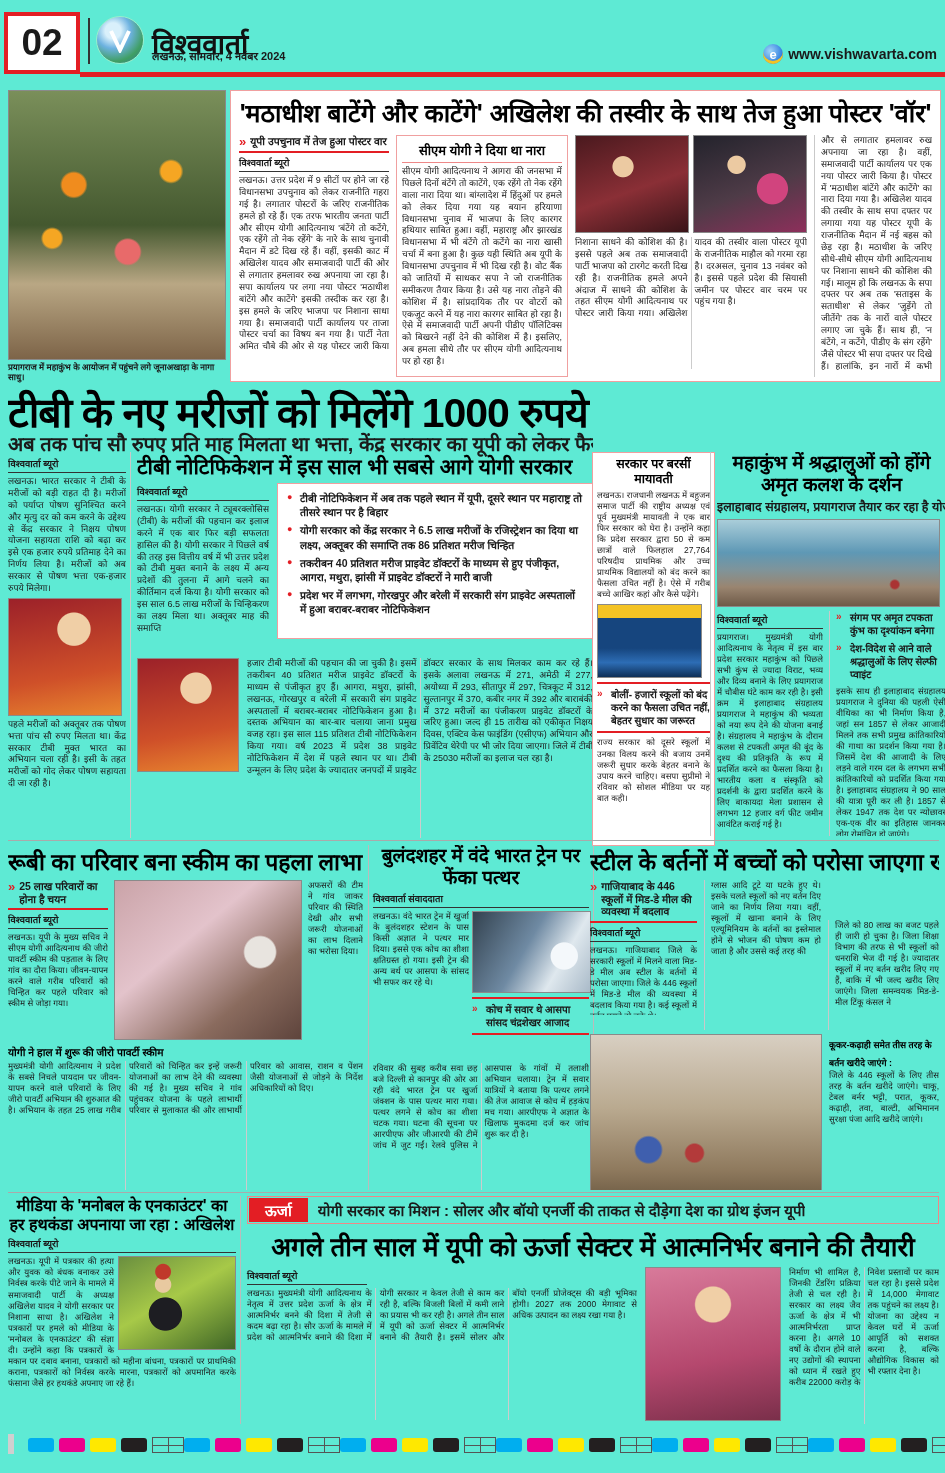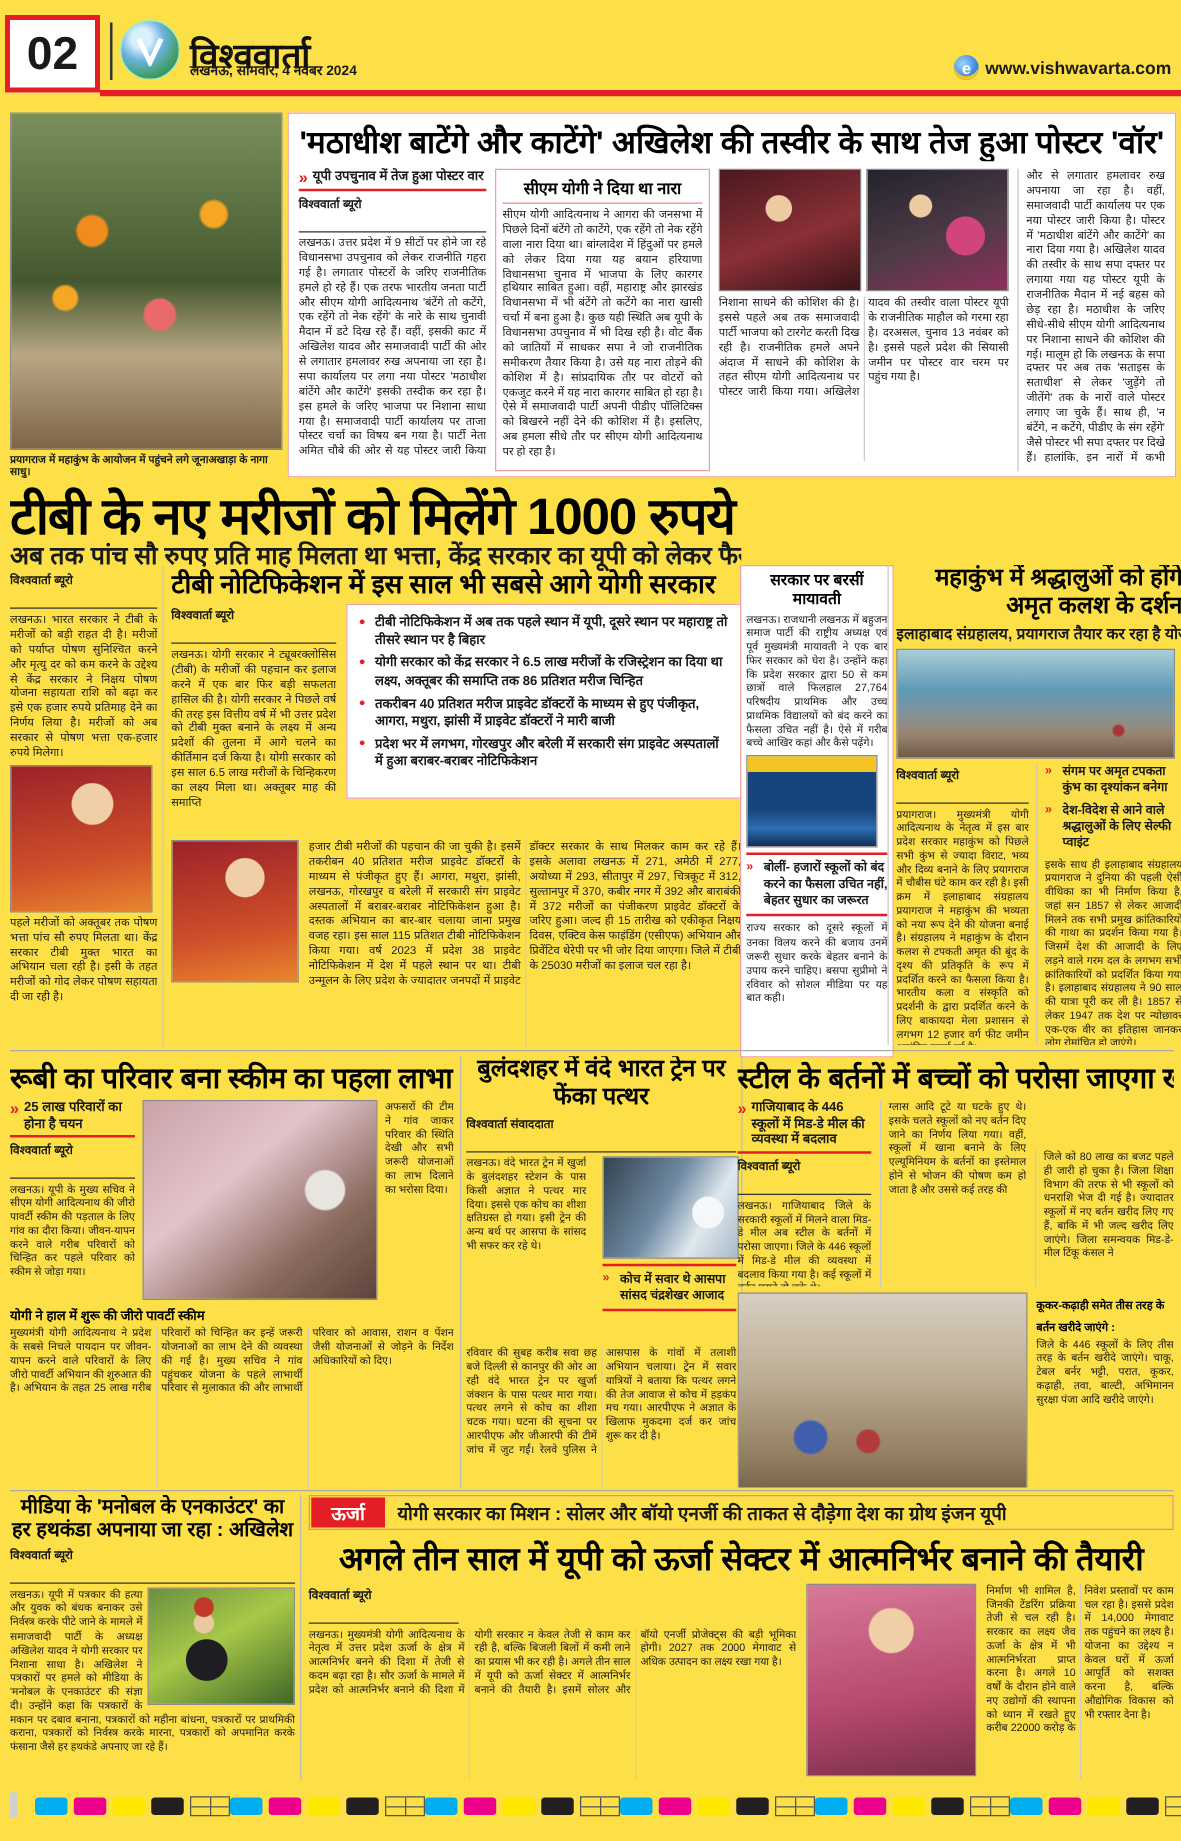--- a/index.html
+++ b/index.html
@@ -1,24 +1,24 @@
 <!DOCTYPE html>
 <html><head>
 <meta charset="utf-8">
 <style>
   html,body{margin:0;padding:0;background:#e9e9e6;}
-  #page{position:relative;width:945px;height:1473px;background:#fde047;margin:0 auto;
+  #page{position:relative;width:945px;height:1473px;background:#5eead4;margin:0 auto;
         font-family:"Liberation Sans",sans-serif;color:#1a1a1a;overflow:hidden;}
   .abs{position:absolute;}
   .nw{white-space:nowrap;overflow:hidden;}
   .just{text-align:justify;}
   .body-txt{font-size:9px;line-height:1.32;}
   .body-sm{font-size:8.5px;line-height:1.3;}
   .hl{font-weight:800;color:#000;}
-  .byline{font-weight:700;font-size:9.5px;border-bottom:1.5px solid #333;padding-bottom:16px;margin:2px 0 3px;}
+  .byline{font-weight:700;font-size:9.5px;border-bottom:1.5px solid #333;padding-bottom:2px;margin:2px 0 3px;}
   .kicker{display:flex;gap:4px;align-items:flex-start;border-bottom:2px solid #e31e24;padding-bottom:3px;margin-bottom:3px;}
   .kick-arrow{color:#e31e24;font-weight:800;font-size:13px;line-height:1;}
   .kick-txt{font-weight:700;font-size:10.5px;line-height:1.2;}
   .photo{border:1px solid #8a8a8a;position:relative;overflow:hidden;}
   .cap{font-size:8.5px;font-weight:700;line-height:1.2;margin-top:2px;}
   .pinkbox{border:1.5px solid #f0a0a0;background:#fff;}
   .colrule{border-left:1px solid #c9c9c9;padding-left:6px;}
   .bullet-item{font-size:10.5px;font-weight:700;line-height:1.35;margin-bottom:4px;padding-left:13px;position:relative;}
   .bullet-item::before{content:"●";color:#e31e24;position:absolute;left:0;top:0;font-size:9px;}
   .arrow-item{font-size:10px;font-weight:700;line-height:1.3;margin-bottom:5px;padding-left:14px;position:relative;}
@@ -154,21 +154,21 @@
     <div class="hl" style="font-size:12.5px;text-align:center;line-height:1.2;margin-bottom:3px;">सरकार पर बरसीं मायावती</div>
     <div class="body-sm just">लखनऊ। राजधानी लखनऊ में बहुजन समाज पार्टी की राष्ट्रीय अध्यक्ष एवं पूर्व मुख्यमंत्री मायावती ने एक बार फिर सरकार को घेरा है। उन्होंने कहा कि प्रदेश सरकार द्वारा 50 से कम छात्रों वाले फिलहाल 27,764 परिषदीय प्राथमिक और उच्च प्राथमिक विद्यालयों को बंद करने का फैसला उचित नहीं है। ऐसे में गरीब बच्चे आखिर कहां और कैसे पढ़ेंगे।</div>
     <div class="photo ph-maya" style="width:103px;height:72px;margin:4px 0;"></div>
     <div class="pull">
       <div class="arrow-item" style="margin:0;">बोलीं- हजारों स्कूलों को बंद करने का फैसला उचित नहीं, बेहतर सुधार का जरूरत</div>
     </div>
     <div class="body-sm just">राज्य सरकार को दूसरे स्कूलों में उनका विलय करने की बजाय उनमें जरूरी सुधार करके बेहतर बनाने के उपाय करने चाहिए। बसपा सुप्रीमो ने रविवार को सोशल मीडिया पर यह बात कही।</div>
   </div>
 
   <div class="abs colrule" style="left:710px;top:452px;width:229px;height:384px;overflow:hidden;">
-    <div class="hl" style="font-size:19px;text-align:right;line-height:1.15;">महाकुंभ में श्रद्धालुओं को होंगे अमृत कलश के दर्शन</div>
+    <div class="hl" style="font-size:19px;text-align:center;line-height:1.15;">महाकुंभ में श्रद्धालुओं को होंगे अमृत कलश के दर्शन</div>
     <div class="nw" style="font-size:12.5px;font-weight:700;text-align:center;margin:2px 0 4px;">इलाहाबाद संग्रहालय, प्रयागराज तैयार कर रहा है योजना</div>
     <div class="photo ph-kumbh" style="width:221px;height:86px;"></div>
     <div style="display:flex;gap:6px;margin-top:4px;">
       <div style="width:106px;flex:none;">
         <div class="byline">विश्ववार्ता ब्यूरो</div>
         <div class="body-sm just" style="height:215px;overflow:hidden;">प्रयागराज। मुख्यमंत्री योगी आदित्यनाथ के नेतृत्व में इस बार प्रदेश सरकार महाकुंभ को पिछले सभी कुंभ से ज्यादा विराट, भव्य और दिव्य बनाने के लिए प्रयागराज में चौबीस घंटे काम कर रही है। इसी क्रम में इलाहाबाद संग्रहालय प्रयागराज ने महाकुंभ की भव्यता को नया रूप देने की योजना बनाई है। संग्रहालय ने महाकुंभ के दौरान कलश से टपकती अमृत की बूंद के दृश्य की प्रतिकृति के रूप में प्रदर्शित करने का फैसला किया है। भारतीय कला व संस्कृति को प्रदर्शनी के द्वारा प्रदर्शित करने के लिए बाकायदा मेला प्रशासन से लगभग 12 हजार वर्ग फीट जमीन आवंटित कराई गई है।</div>
       </div>
       <div class="colrule" style="flex:1;">
         <div>
             <div class="arrow-item">संगम पर अमृत टपकता कुंभ का दृश्यांकन बनेगा</div>
@@ -195,21 +195,21 @@
       <div class="photo ph-ruby" style="width:186px;height:158px;flex:none;"></div>
       <div class="body-sm just" style="flex:1;overflow:hidden;">अफसरों की टीम ने गांव जाकर परिवार की स्थिति देखी और सभी जरूरी योजनाओं का लाभ दिलाने का भरोसा दिया।</div>
     </div>
     <div class="hl" style="font-size:10.5px;margin:3px 0 2px;">योगी ने हाल में शुरू की जीरो पावर्टी स्कीम</div>
     <div class="body-sm just cols3" style="height:138px;overflow:hidden;">मुख्यमंत्री योगी आदित्यनाथ ने प्रदेश के सबसे निचले पायदान पर जीवन-यापन करने वाले परिवारों के लिए जीरो पावर्टी अभियान की शुरुआत की है। अभियान के तहत 25 लाख गरीब परिवारों को चिन्हित कर इन्हें जरूरी योजनाओं का लाभ देने की व्यवस्था की गई है। मुख्य सचिव ने गांव पहुंचकर योजना के पहले लाभार्थी परिवार से मुलाकात की और लाभार्थी परिवार को आवास, राशन व पेंशन जैसी योजनाओं से जोड़ने के निर्देश अधिकारियों को दिए।</div>
   </div>
 
   <div class="abs" style="left:368px;top:845px;width:216px;height:345px;border-left:1px solid #bbb;border-right:1px solid #bbb;padding:0 4px;overflow:hidden;">
     <div class="hl" style="font-size:19px;text-align:center;line-height:1.15;margin-bottom:3px;">बुलंदशहर में वंदे भारत ट्रेन पर फेंका पत्थर</div>
     <div class="byline">विश्ववार्ता संवाददाता</div>
-    <div style="display:flex;gap:13px;">
+    <div style="display:flex;gap:3px;">
       <div class="body-sm just" style="width:96px;flex:none;height:150px;overflow:hidden;">लखनऊ। वंदे भारत ट्रेन में खुर्जा के बुलंदशहर स्टेशन के पास किसी अज्ञात ने पत्थर मार दिया। इससे एक कोच का शीशा क्षतिग्रस्त हो गया। इसी ट्रेन की अन्य बर्थ पर आसपा के सांसद भी सफर कर रहे थे।</div>
       <div style="flex:1;">
         <div class="photo ph-train" style="width:100%;height:80px;"></div>
         <div class="pull">
           <div class="arrow-item" style="margin:0;">कोच में सवार थे आसपा सांसद चंद्रशेखर आजाद</div>
         </div>
       </div>
     </div>
     <div class="body-sm just cols2" style="height:140px;overflow:hidden;margin-top:2px;">रविवार की सुबह करीब सवा छह बजे दिल्ली से कानपुर की ओर आ रही वंदे भारत ट्रेन पर खुर्जा जंक्शन के पास पत्थर मारा गया। पत्थर लगने से कोच का शीशा चटक गया। घटना की सूचना पर आरपीएफ और जीआरपी की टीमें जांच में जुट गईं। रेलवे पुलिस ने आसपास के गांवों में तलाशी अभियान चलाया। ट्रेन में सवार यात्रियों ने बताया कि पत्थर लगने की तेज आवाज से कोच में हड़कंप मच गया। आरपीएफ ने अज्ञात के खिलाफ मुकदमा दर्ज कर जांच शुरू कर दी है।</div>
   </div>

